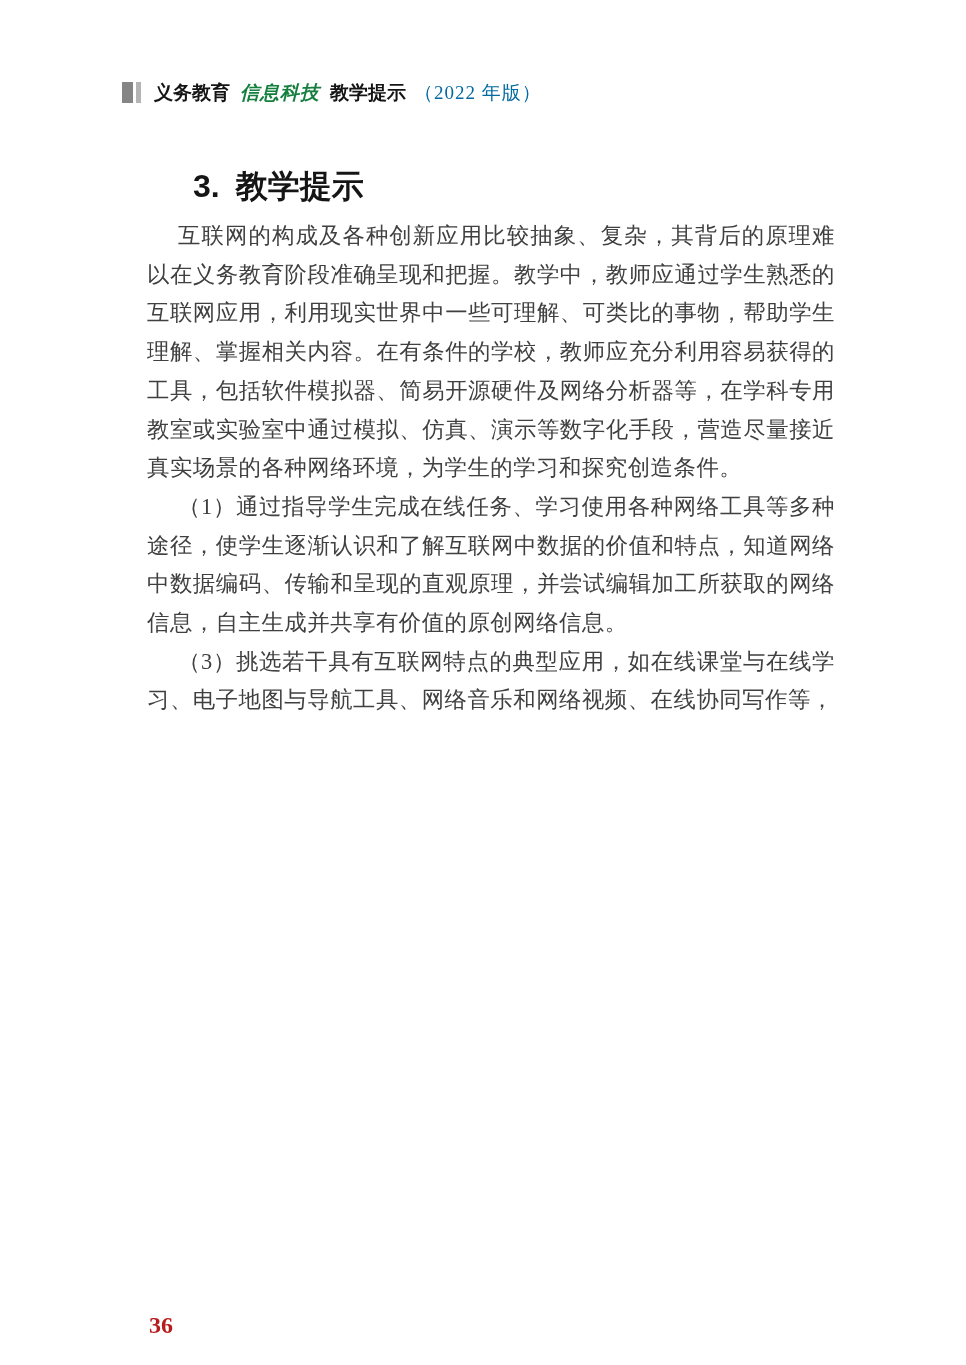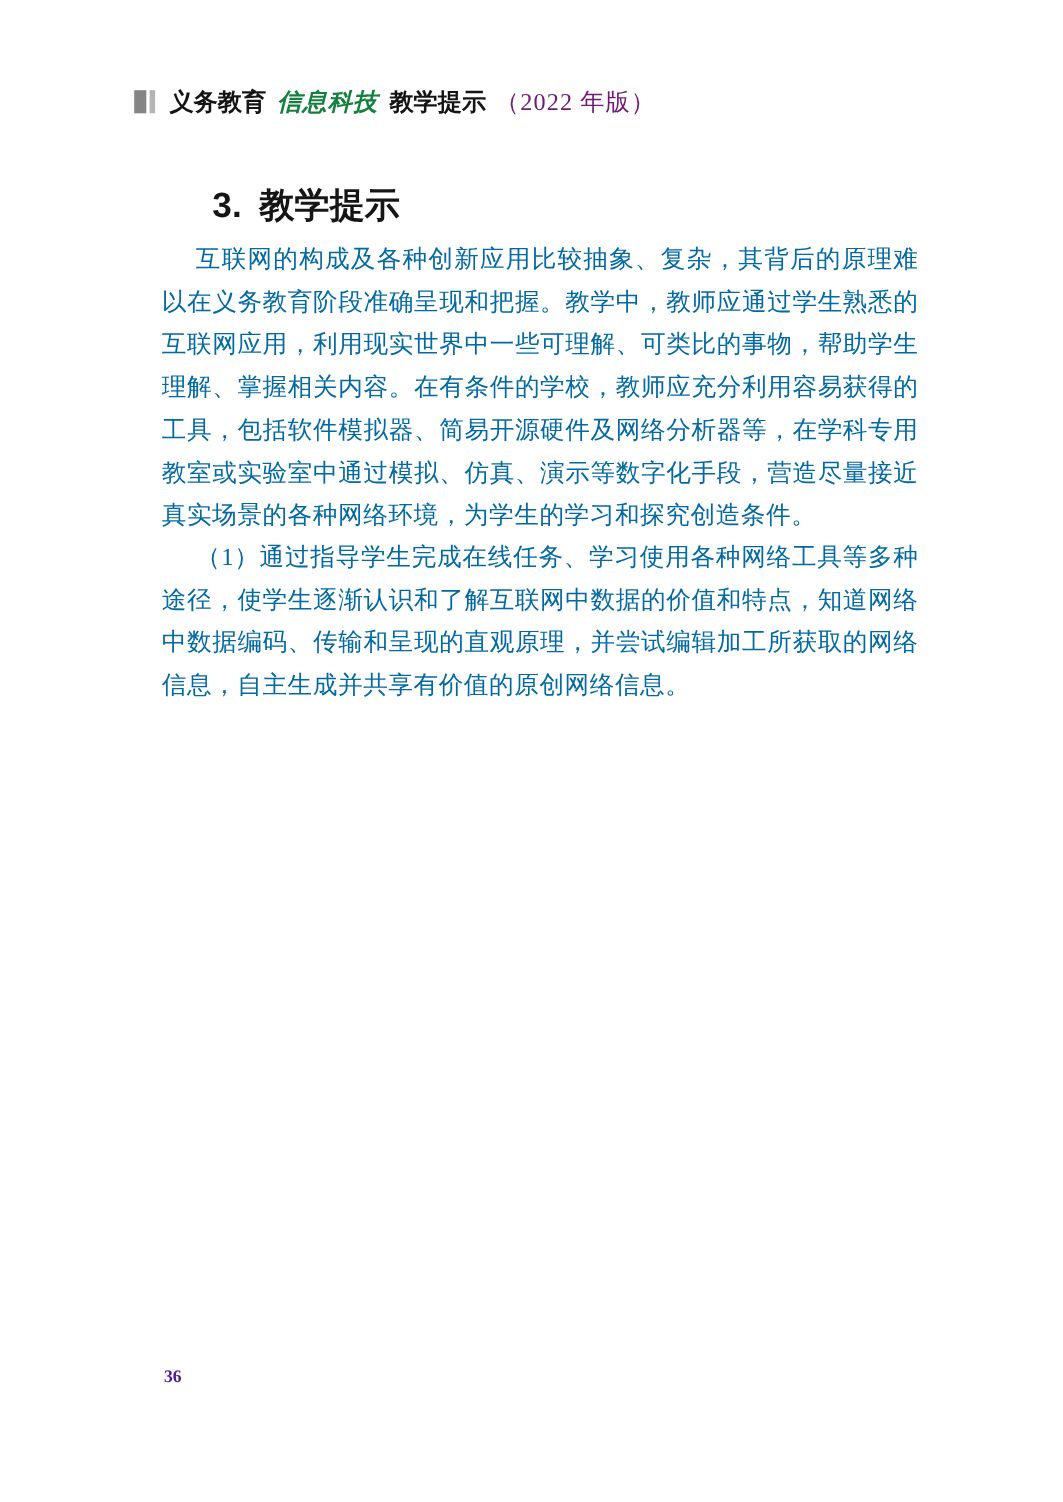--- a/index.html
+++ b/index.html
@@ -17,21 +17,21 @@
     color: #1b1b1b;
   }
   
   .running-header {
     position: absolute;
     top: 82px;
     left: 122px;
     display: flex;
     align-items: flex-start;
     font-family: "Liberation Sans", "DejaVu Sans", sans-serif;
-    font-size: 22px;
+    font-size: 19px;
     line-height: 22px;
     white-space: nowrap;
   }
   .hdr-bar-dark {
     display: inline-block;
     width: 11px;
     height: 21px;
     background: #858585;
     margin-right: 3px;
   }
@@ -49,21 +49,21 @@
   .hdr-subject {
     font-weight: bold;
     font-style: italic;
     color: #15803d;
     margin: 0 10px;
     letter-spacing: 1px;
   }
   .hdr-edition {
     font-family: "Liberation Serif", "DejaVu Serif", serif;
     font-weight: normal;
-    color: #701a75;
+    color: #0369a1;
     margin-left: 8px;
     letter-spacing: 1px;
   }
   
   .section-title {
     position: absolute;
     top: 165px;
     left: 193px;
     margin: 0;
     font-family: "Liberation Sans", "DejaVu Sans", sans-serif;
@@ -82,30 +82,30 @@
     left: 147px;
     width: 688px;
   }
   .body-text p {
     margin: 0;
     font-size: 22.4px;
     line-height: 38.7px;
     letter-spacing: 0.5px;
     text-align: justify;
     text-indent: 31px;
-    color: #0369a1;
+    color: #404040;
   }
   
   .page-number {
     position: absolute;
-    top: 1243px;
+    top: 1312px;
     left: 149px;
-    font-size: 16px;
+    font-size: 24px;
     font-weight: bold;
-    color: #4c1d95;
+    color: #b91c1c;
     font-family: "Liberation Serif", "DejaVu Serif", serif;
   }
 </style>
 </head>
 <body>
 
 <div class="page">
 
   <header class="running-header">
     <span class="hdr-bar-dark"></span>
@@ -116,17 +116,18 @@
     <span class="hdr-edition">（2022 年版）</span>
   </header>
 
   <h2 class="section-title">
     <span class="num">3.</span><span>教学提示</span>
   </h2>
 
   <main class="body-text">
     <p>互联网的构成及各种创新应用比较抽象、复杂，其背后的原理难以在义务教育阶段准确呈现和把握。教学中，教师应通过学生熟悉的互联网应用，利用现实世界中一些可理解、可类比的事物，帮助学生理解、掌握相关内容。在有条件的学校，教师应充分利用容易获得的工具，包括软件模拟器、简易开源硬件及网络分析器等，在学科专用教室或实验室中通过模拟、仿真、演示等数字化手段，营造尽量接近真实场景的各种网络环境，为学生的学习和探究创造条件。</p>
     <p>（1）通过指导学生完成在线任务、学习使用各种网络工具等多种途径，使学生逐渐认识和了解互联网中数据的价值和特点，知道网络中数据编码、传输和呈现的直观原理，并尝试编辑加工所获取的网络信息，自主生成并共享有价值的原创网络信息。</p>
+    <p>（3）挑选若干具有互联网特点的典型应用，如在线课堂与在线学习、电子地图与导航工具、网络音乐和网络视频、在线协同写作等，</p>
   </main>
 
   <footer class="page-number">36</footer>
 
 </div>
 
 </body></html>

